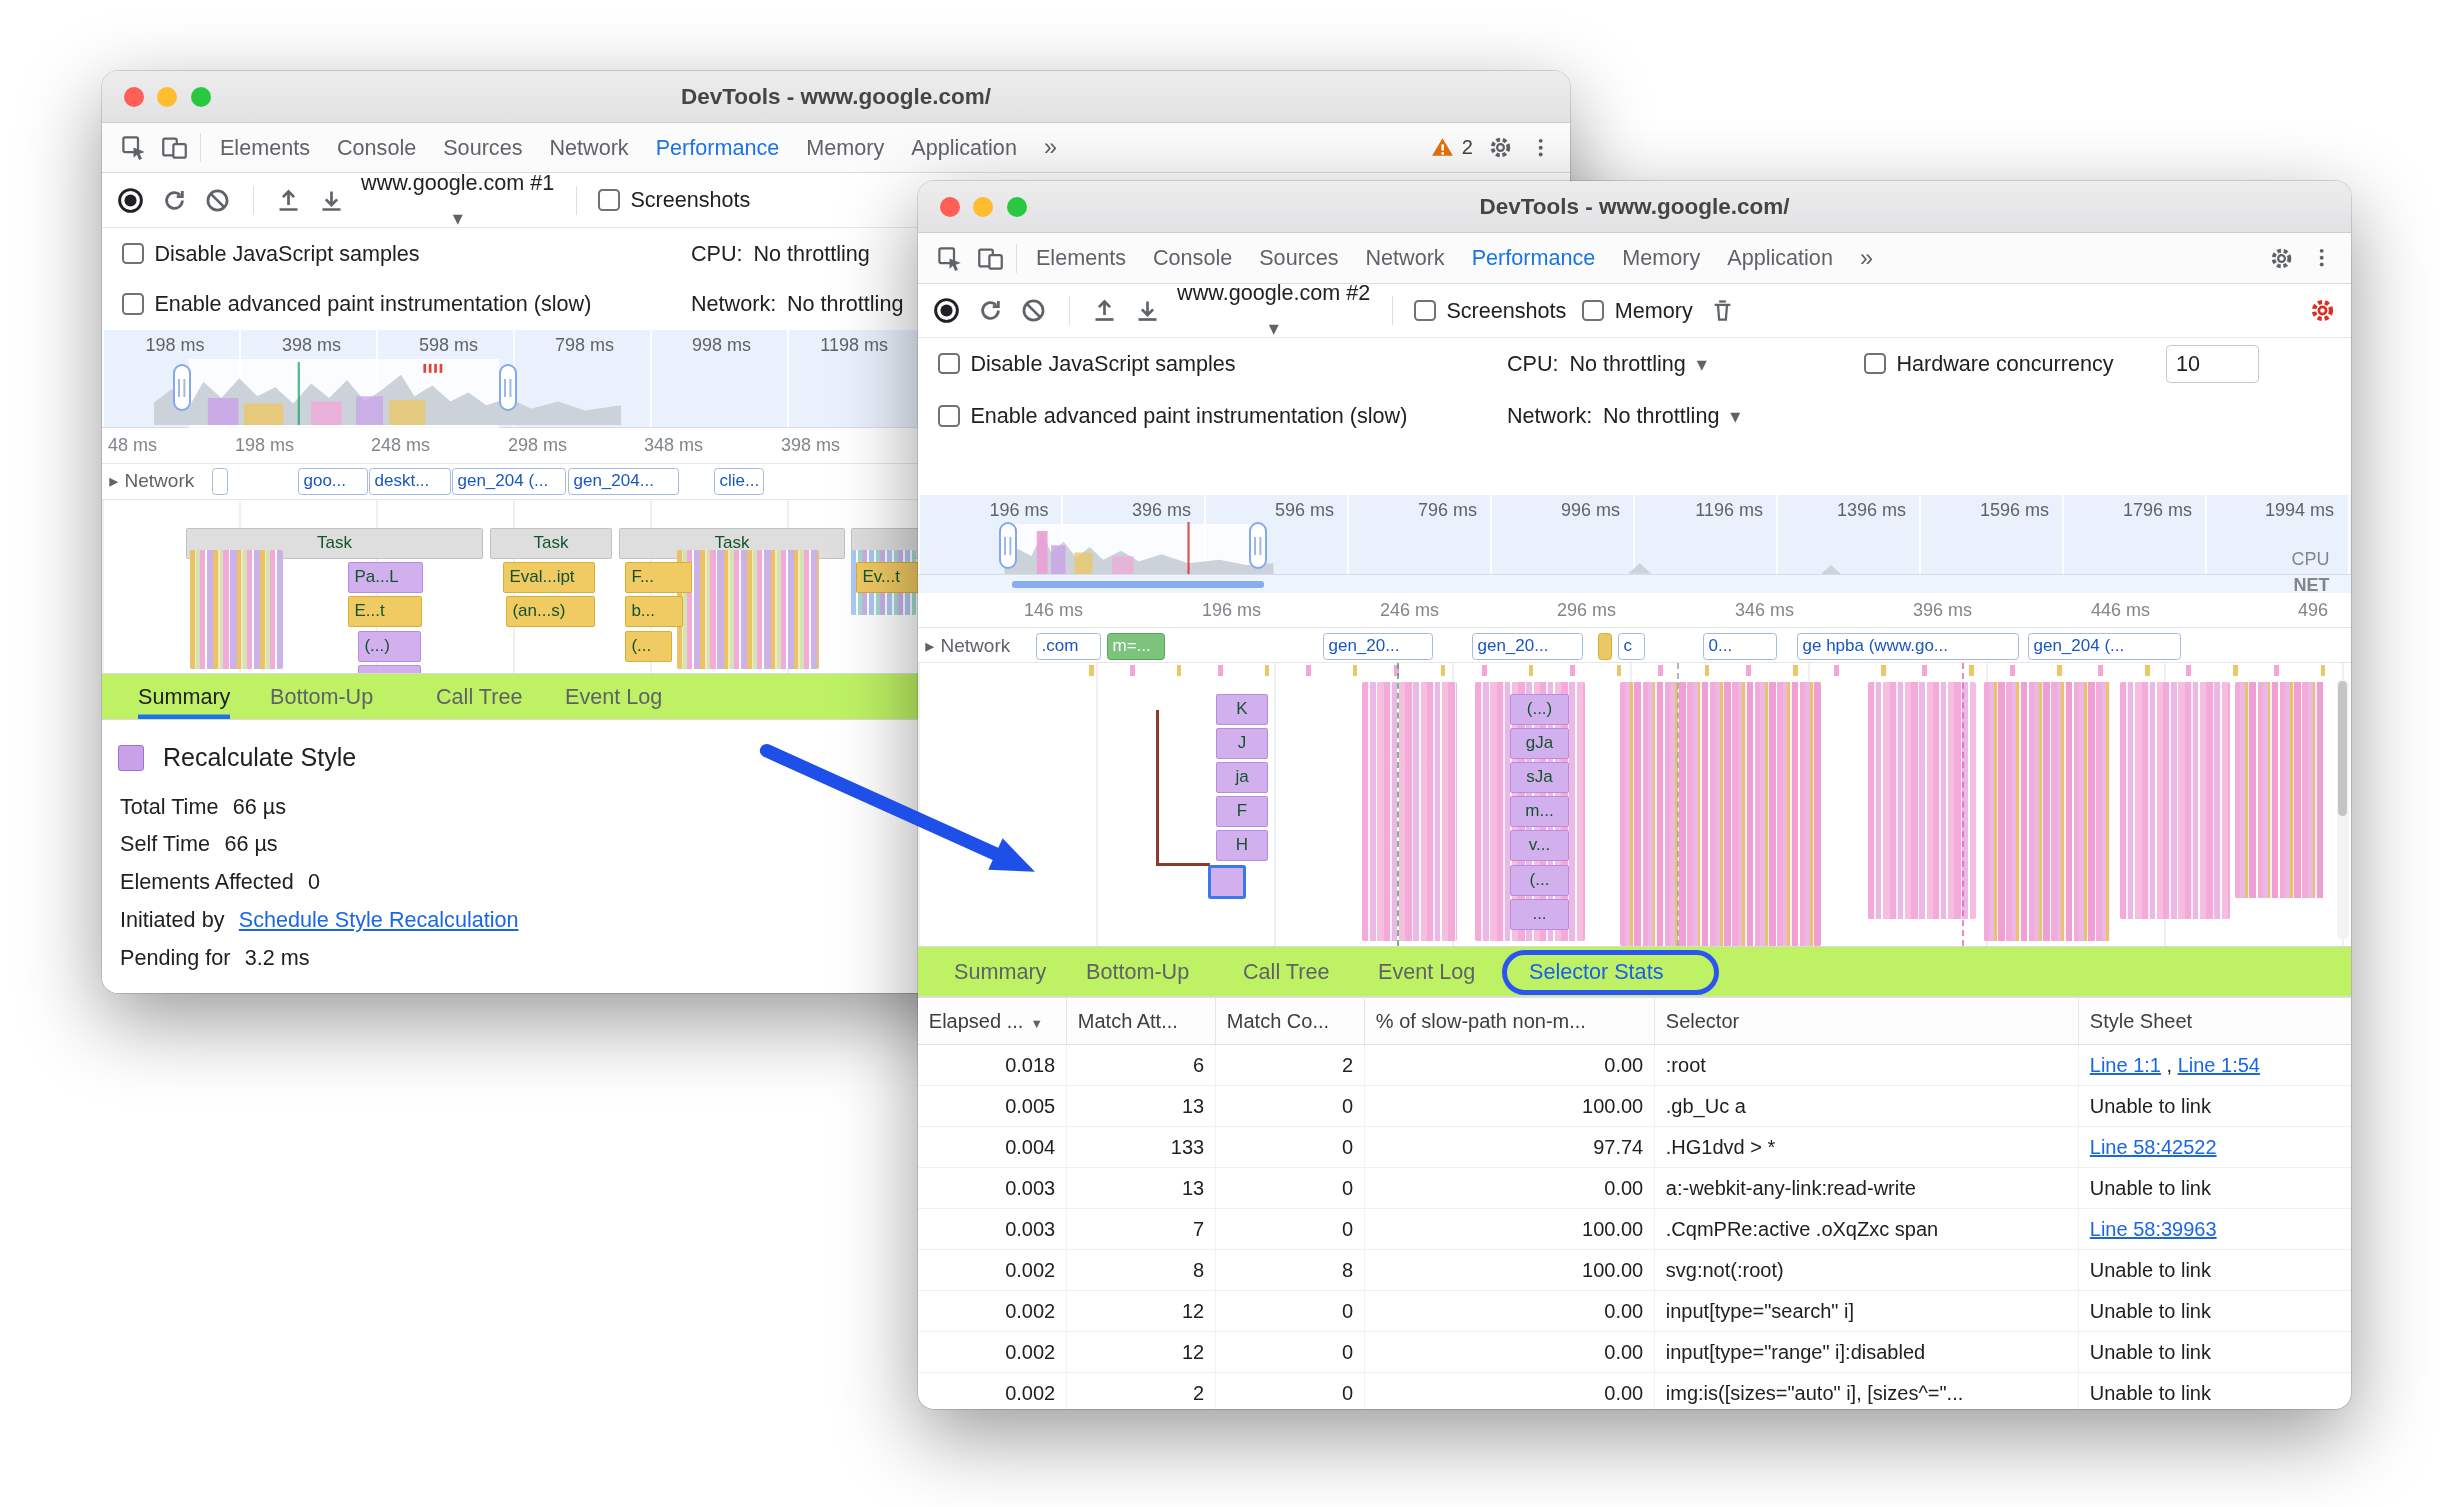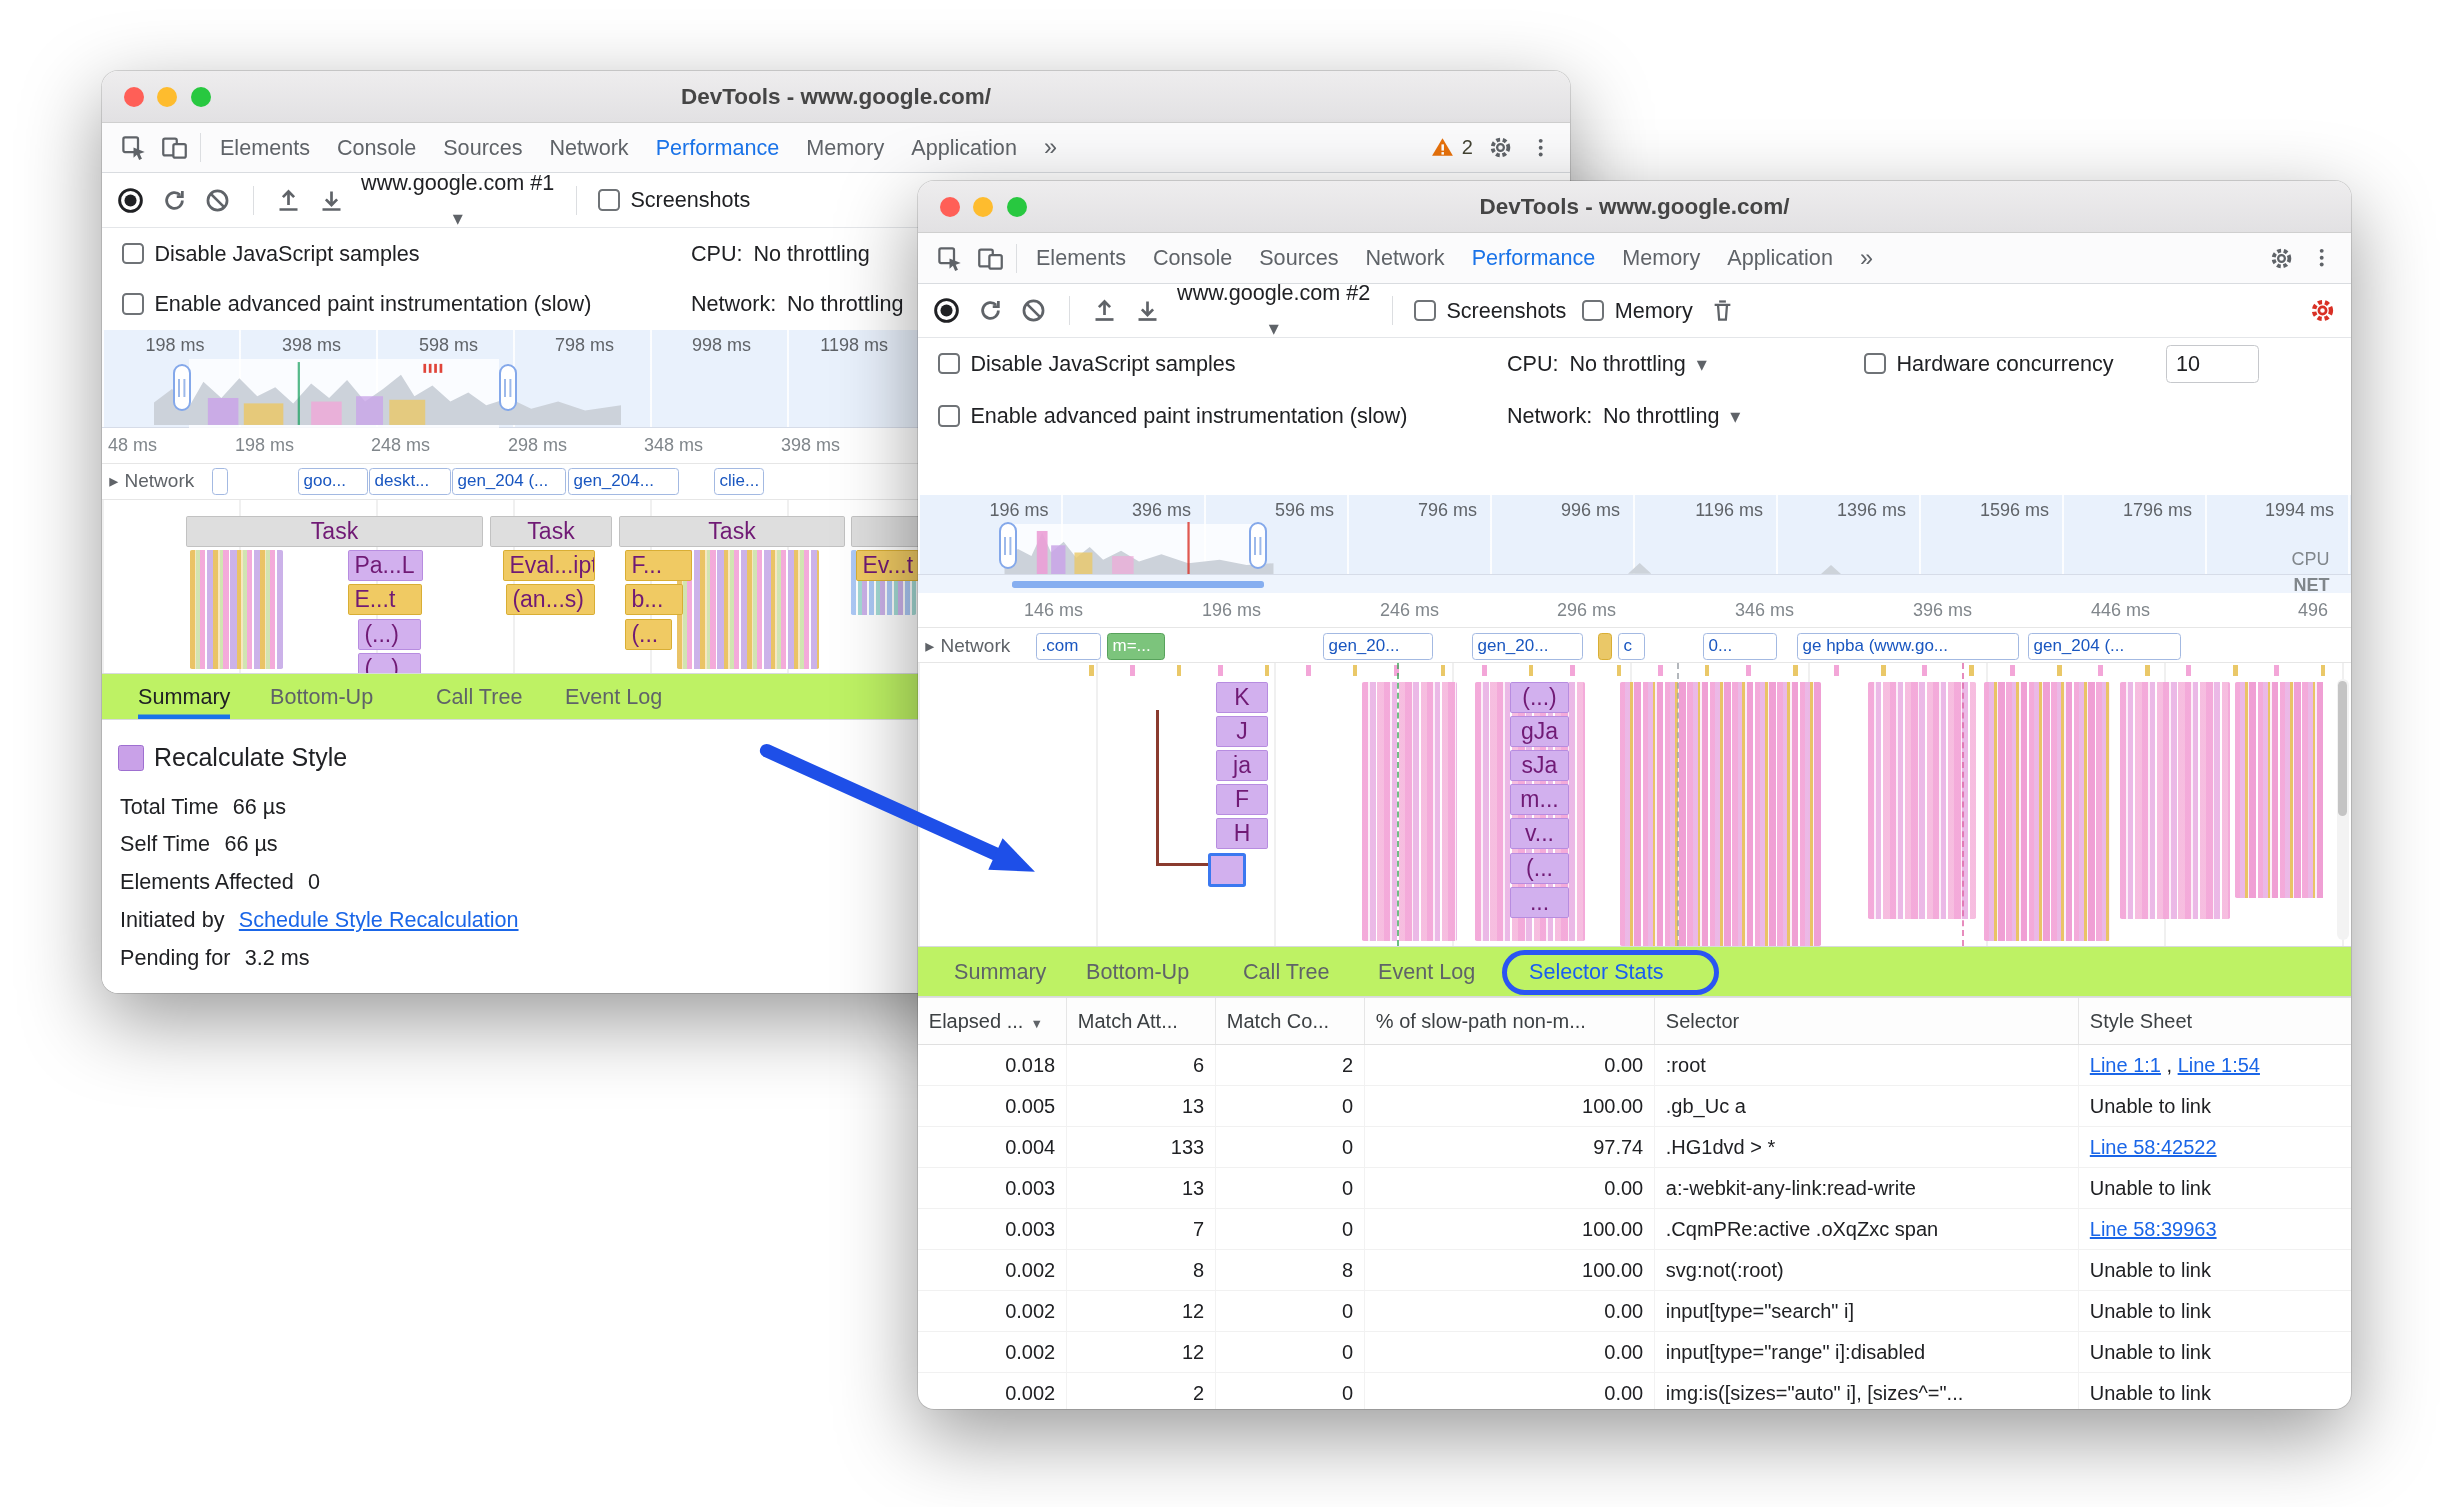--- a/index.html
+++ b/index.html
@@ -49,43 +49,43 @@
   .nettrack{background:#fff;border-bottom:0.9px solid #e6e6e6;}
   .track-label{position:absolute;left:7.2px;top:6.3px;font-size:19px;color:#5f6368;display:flex;gap:6.3px;align-items:center;}
   .tri::before{content:"▸";color:#5f6368;font-size:18px;}
   .chip{position:absolute;top:3.6px;height:27px;box-sizing:border-box;border:1.8px solid #a3b9e2;background:#fff;
     color:#1956c0;font-size:17px;line-height:23.4px;padding:0 4.5px;border-radius:3.6px;white-space:nowrap;overflow:hidden;}
   .chip.green{background:#7cc47c;border-color:#58a25c;color:#fff;}
   .chip.mini{background:#eac868;border-color:#d9ae34;}
   .flame{background:#fff;overflow:hidden;}
   .flame.backgrid{background-image:repeating-linear-gradient(90deg,#f0f0f0 0 1.8px,transparent 1.8px 137px);}
   .flame.frontgrid{background-image:repeating-linear-gradient(90deg,#f0f0f0 0 1.8px,transparent 1.8px 178px);}
-  .fblock{position:absolute;height:31px;box-sizing:border-box;font-size:23px;line-height:28px;padding:0 5.4px;
-    color:#701a75;border:0.9px solid rgba(0,0,0,.22);overflow:hidden;white-space:nowrap;border-radius:1.8px;}
+  .fblock{position:absolute;height:31px;box-sizing:border-box;font-size:17px;line-height:28px;padding:0 5.4px;
+    color:#14532d;border:0.9px solid rgba(0,0,0,.22);overflow:hidden;white-space:nowrap;border-radius:1.8px;margin-top:12px;}
   .fblock.gray{background:#dedede;border-color:#c2c2c2;text-align:center;}
   .fblock.yellow{background:#f0ca63;border-color:#d9ae34;}
   .fblock.purple{background:#d2b0ee;border-color:#b78ce0;}
   .fblock.center{text-align:center;padding:0 1.8px;}
   .fblock.selectedblk{background:#d2b0ee;border:3.6px solid #3b78f0;border-radius:2.7px;}
   .stripes{position:absolute;border-radius:1.8px;opacity:.95;}
   .sp1{background:repeating-linear-gradient(90deg,#f3a6d8 0 6.3px,#fceef8 6.3px 8px,#eab5e5 8px 13.5px,#ffffff 13.5px 15.3px,#f6bade 15.3px 21.6px);}
   .sp2{background:repeating-linear-gradient(90deg,#e9c05e 0 4.5px,#f6e6bd 4.5px 6.3px,#cfe3ae 6.3px 10px,#f3a6d8 10px 15.3px,#ffffff 15.3px 17px,#c9aee8 17px 23.4px);}
   .sp3{background:repeating-linear-gradient(90deg,#a8c6f5 0 5.4px,#ffffff 5.4px 7.2px,#9fd8d2 7.2px 10.8px,#c9aee8 10.8px 16px,#ffffff 16px 18px);}
   .sp4{background:repeating-linear-gradient(90deg,#f3a6d8 0 5.4px,#eab5e5 5.4px 10px,#e9c05e 10px 12.6px,#fceef8 12.6px 14.4px,#ef9ad2 14.4px 20.7px,#ffffff 20.7px 22.5px);}
   .dash{position:absolute;top:0;height:100%;width:0;border-left:2.7px dashed;opacity:.75;}
   .conn{position:absolute;background:#8a3b2e;}
   .scrollbar{position:absolute;background:#f3f3f3;border-radius:6.3px;}
   .thumb{position:absolute;background:#c4c4c4;border-radius:5.4px;}
   .btabs{background:#bef264;border-top:0.9px solid #d8dade;border-bottom:0.9px solid #d8dade;}
   .btab{position:absolute;top:0;height:100%;display:flex;align-items:center;font-size:21.6px;color:#5f6368;white-space:nowrap;}
   .btab.selected{color:#202124;box-shadow:inset 0 -4.5px 0 #1a73e8;}
   .btab.bluehl{color:#1a5ef0;}
   .ring{position:absolute;border:5.4px solid #2b55f2;border-radius:27px;box-sizing:border-box;pointer-events:none;z-index:5;}
   .summary{background:#fff;}
-  .legend{position:absolute;display:flex;align-items:center;gap:10px;font-size:25px;color:#202124;}
+  .legend{position:absolute;display:flex;align-items:center;gap:19px;font-size:25px;color:#202124;}
   .swatch{width:24px;height:24px;background:#c9a1e8;border:0.9px solid #9e6fd0;border-radius:2.7px;}
   .sumrow{position:absolute;font-size:21.6px;color:#202124;display:flex;gap:14.4px;white-space:nowrap;}
   .lnk{color:#1a66e8;text-decoration:underline;cursor:pointer;}
   .thead,.trow{display:grid;grid-template-columns:149px 149px 149px 290px 424px 264px;}
   .thead{height:48px;background:#fdfdfd;border-top:0.9px solid #e0e0e0;border-bottom:0.9px solid #e0e0e0;
     font-size:20px;color:#3c4043;align-items:center;}
   .th{padding:0 10.8px;border-right:0.9px solid #e6e6e6;white-space:nowrap;overflow:hidden;display:flex;
     align-items:center;gap:7.2px;height:100%;box-sizing:border-box;}
   .sortico::after{content:"▼";font-size:12.6px;color:#5f6368;}
   .tbody{position:absolute;left:0;right:0;}

